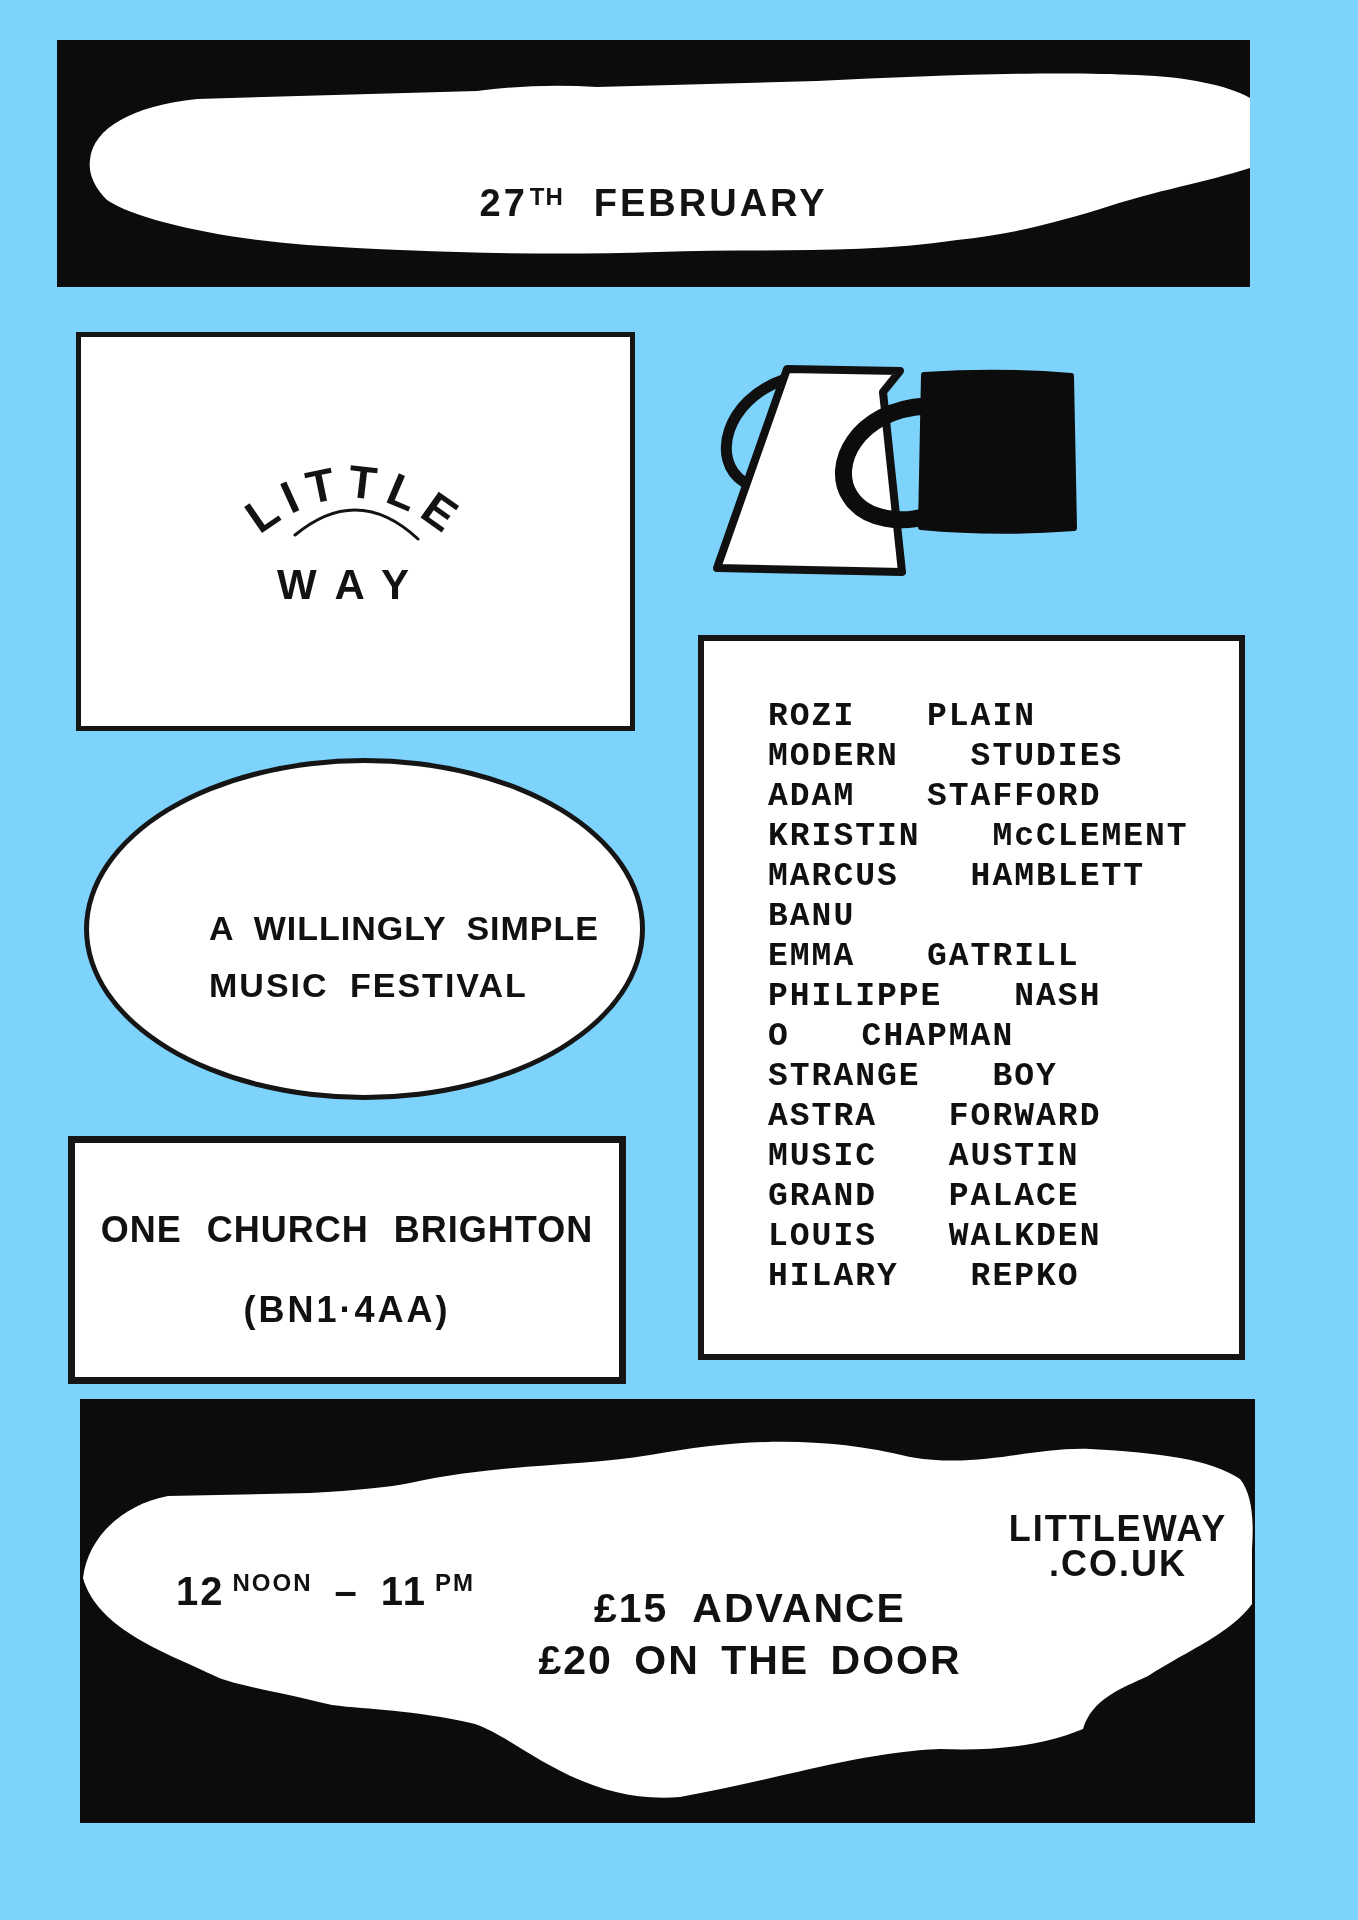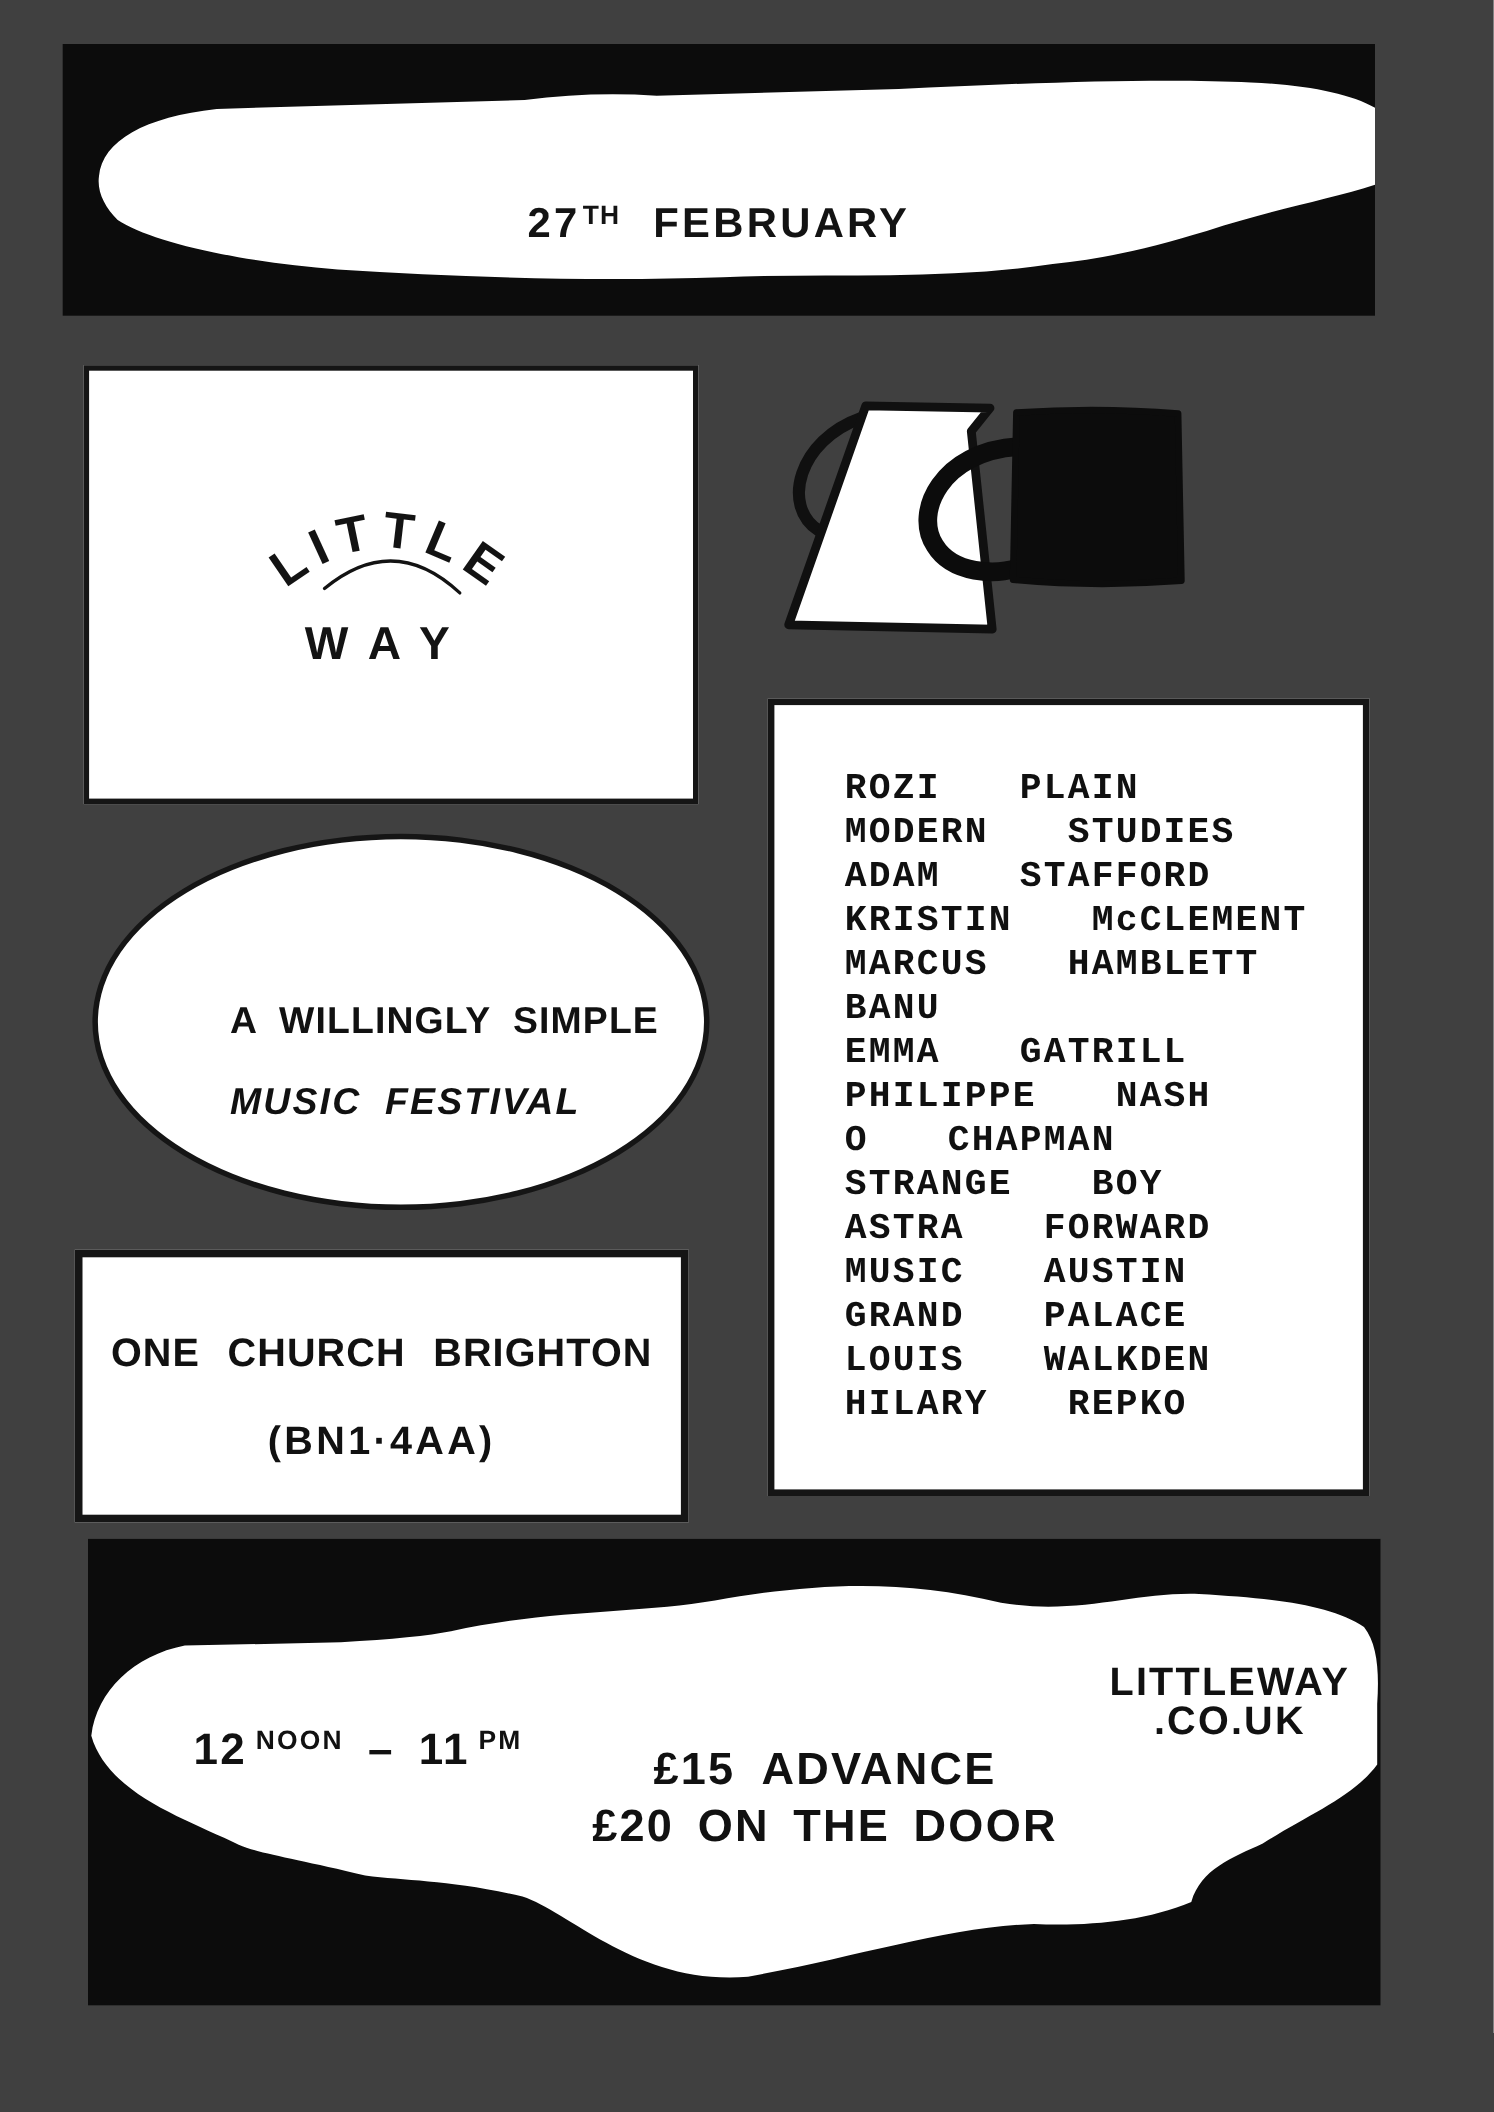--- a/index.html
+++ b/index.html
@@ -1,17 +1,17 @@
 <!DOCTYPE html>
 <html><head>
 <meta charset="utf-8">
 <style>
   html,body{margin:0;padding:0;background:#ffffff;}
   .page{
-    position:relative;width:1358px;height:1920px;background:#404040;overflow:hidden;
+    position:relative;width:1358px;height:1920px;background:#7dd3fc;overflow:hidden;
     font-family:"Liberation Sans",sans-serif;font-weight:700;color:#111111;
   }
   .abs{position:absolute;}
   .banner{background:#0c0c0c;}
   .banner svg{position:absolute;inset:0;width:100%;height:100%;display:block;}
   .box{background:#ffffff;border:5px solid #151515;box-sizing:border-box;}
 
   
   .top-banner{left:57px;top:40px;width:1193px;height:247px;}
   .date-line{
@@ -34,21 +34,21 @@
   .lineup-list{position:absolute;left:64px;top:56px;right:8px;}
   .lineup-artist{
     font-size:33px;line-height:40px;letter-spacing:2px;word-spacing:50px;
     white-space:nowrap;color:#101010;font-family:Liberation Mono, monospace;
   }
 
   
   .tagline-oval{left:84px;top:758px;width:561px;height:342px;border-radius:50%;}
   .tagline-text{position:absolute;left:120px;top:146px;}
   .tagline-line1{font-size:34px;letter-spacing:1px;word-spacing:10px;white-space:nowrap;}
-  .tagline-line2{font-size:34px;letter-spacing:2px;word-spacing:10px;white-space:nowrap;margin-top:35px;font-style:italic;}
+  .tagline-line2{font-size:34px;letter-spacing:2px;word-spacing:10px;white-space:nowrap;margin-top:18px;}
 
   
   .venue-box{left:68px;top:1136px;width:558px;height:248px;border-width:7px;}
   .venue-name{margin-top:66px;text-align:center;font-size:36px;letter-spacing:1px;word-spacing:14px;white-space:nowrap;}
   .venue-postcode{margin-top:38px;text-align:center;font-size:36px;letter-spacing:3px;white-space:nowrap;}
 
   
   .bottom-banner{left:80px;top:1399px;width:1175px;height:424px;}
   .footer-text{position:absolute;color:#111111;white-space:nowrap;}
   .time-line{left:96px;top:170px;font-size:40px;letter-spacing:2px;}

